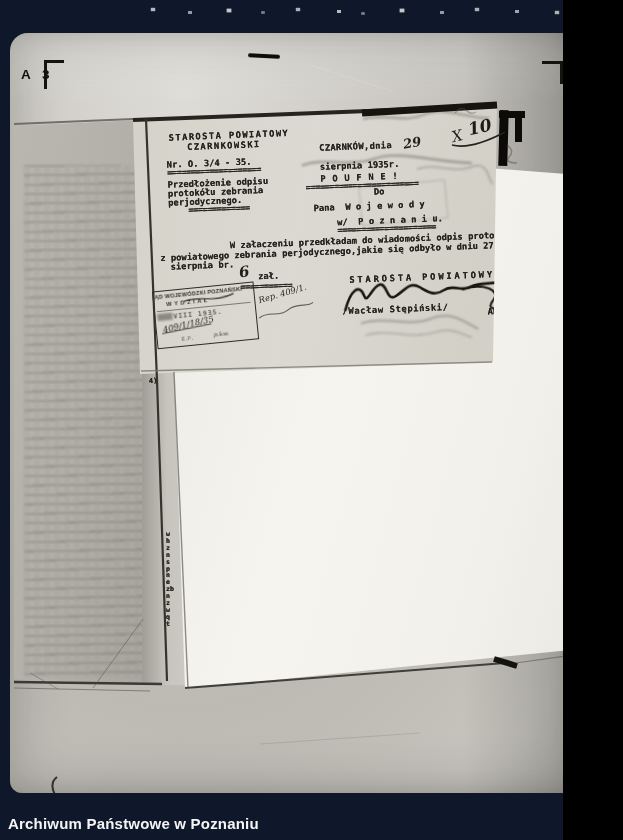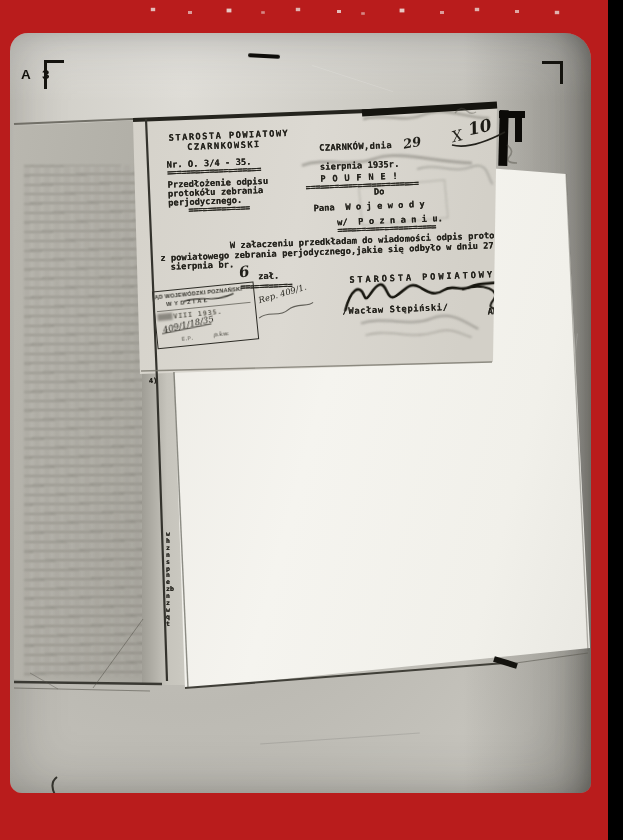--- a/index.html
+++ b/index.html
@@ -1,16 +1,16 @@
 <!DOCTYPE html>
 <html><head>
 <meta charset="utf-8">
 <style>
   html,body{margin:0;padding:0;background:#000;}
-  #stage{position:relative;width:608px;height:840px;background:#b91c1c;overflow:hidden;
+  #stage{position:relative;width:563px;height:840px;background:#0f172a;overflow:hidden;
          font-family:"DejaVu Sans Mono","Liberation Mono",monospace;}
   
   #photo{position:absolute;left:10px;top:33px;width:581px;height:760px;overflow:hidden;
     border-radius:18px 26px 10px 12px;
     background:
       linear-gradient(90deg, rgba(0,0,0,0) 78%, rgba(35,35,31,.22) 96%),
       linear-gradient(180deg, rgba(255,255,255,.28) 0%, rgba(0,0,0,0) 9%),
       radial-gradient(ellipse at 30% 8%, #dedcd6 0%, #cbc9c2 35%, #bcbab3 62%, #c7c5be 88%, #c2c0b9 100%);
     box-shadow: inset 0 0 55px rgba(25,25,20,.28), inset -18px 0 30px -18px rgba(20,20,16,.5);}
   .abs{position:absolute;}
@@ -198,13 +198,14 @@
       </svg>
     </div>
     <svg width="30" height="25" style="left:493px;top:108px;z-index:7;opacity:.45;">
       <path d="M4,4 q8,6 2,12 q-4,6 8,6" stroke="#504e45" stroke-width="1.6" fill="none"></path>
     </svg>
     <svg width="25" height="12" style="left:443px;top:72px;z-index:7;opacity:.4;">
       <path d="M2,8 q6,-8 12,-2 q4,4 9,1" stroke="#55534a" stroke-width="1.4" fill="none"></path>
     </svg>
   </div>
 
+  <div id="caption">Archiwum Państwowe w Poznaniu</div>
 </div>
 
 </body></html>

